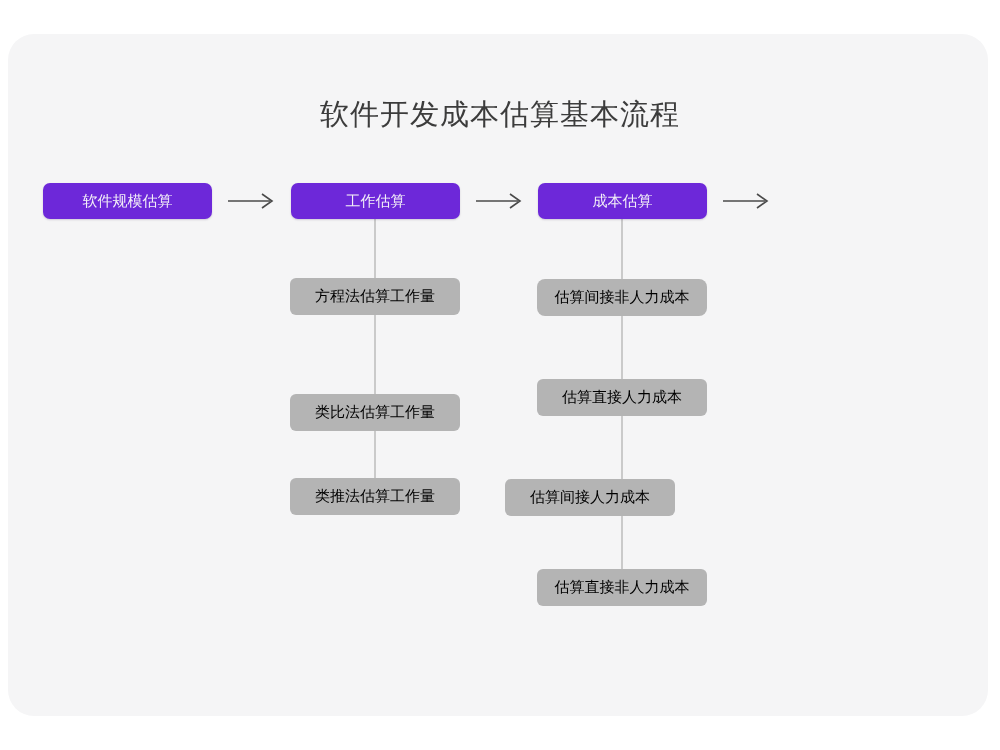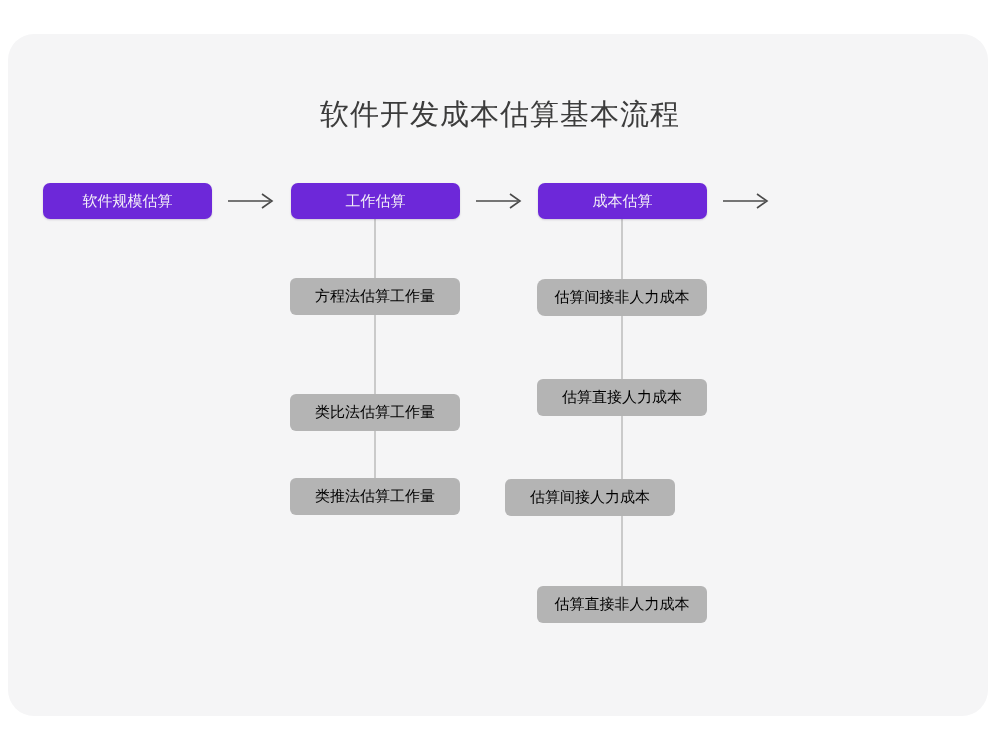--- a/index.html
+++ b/index.html
@@ -141,17 +141,17 @@
   </div>
 
   <div class="node secondary" style="left:537px; top:379px; width:170px;">
     <span>估算直接人力成本</span>
   </div>
 
   <div class="node secondary" style="left:505px; top:479px; width:170px;">
     <span>估算间接人力成本</span>
   </div>
 
-  <div class="node secondary" style="left:537px; top:586px; width:170px;">
+  <div class="node secondary" style="left:537px; top:569px; width:170px;">
     <span>估算直接非人力成本</span>
   </div>
 
 </div>
 
 </body></html>

